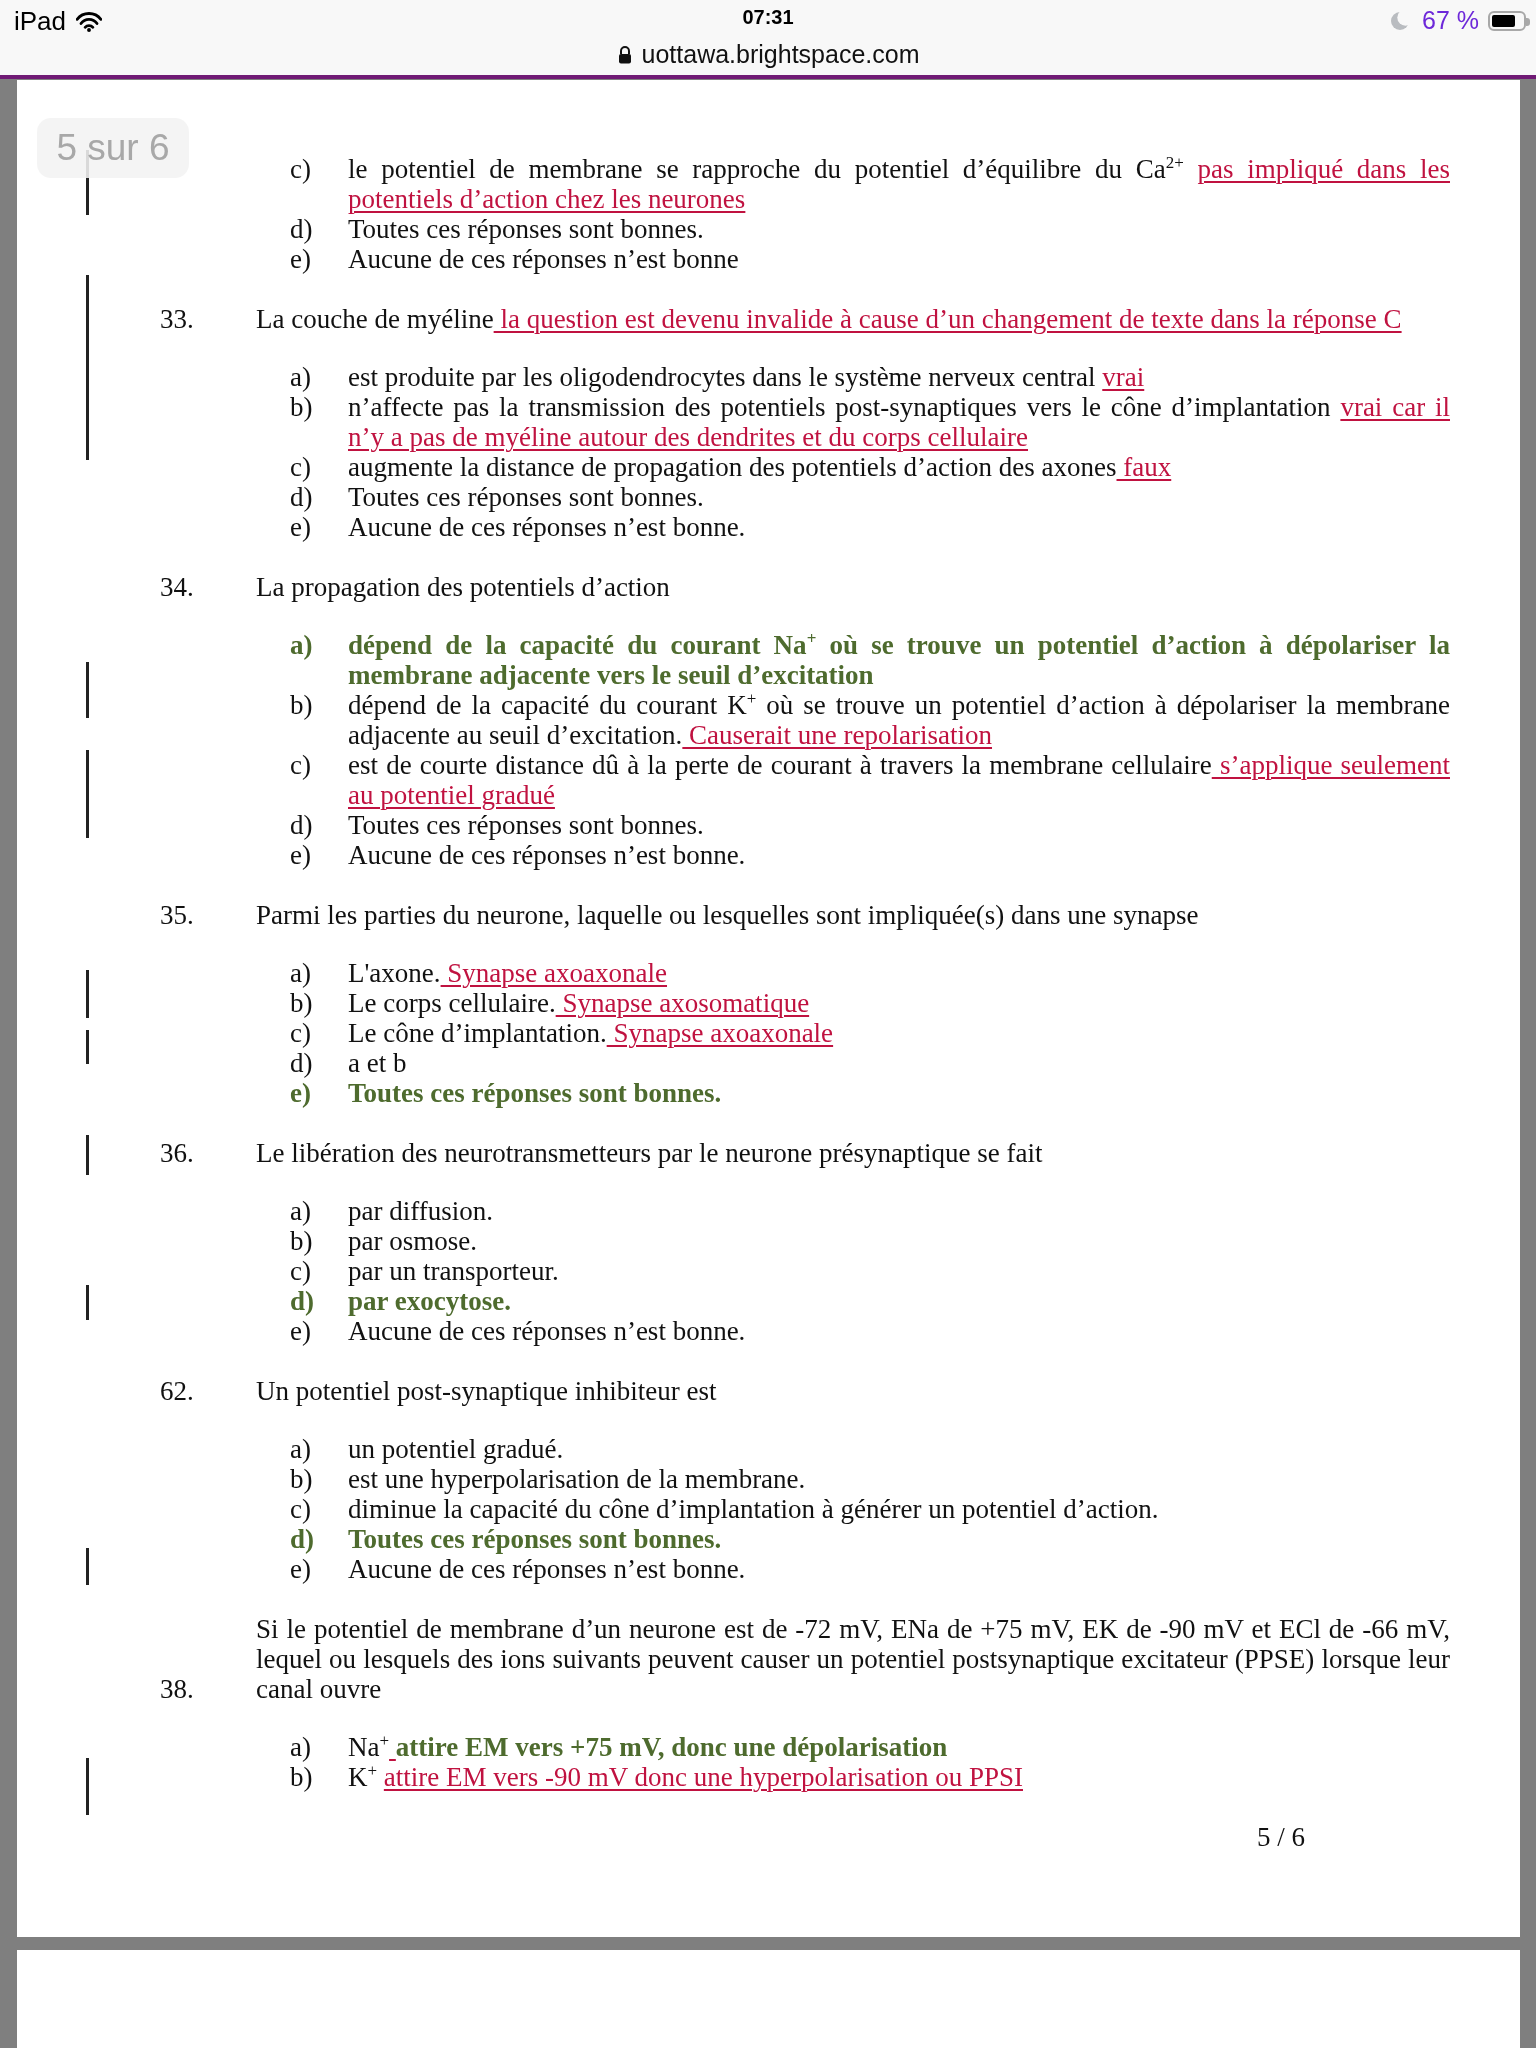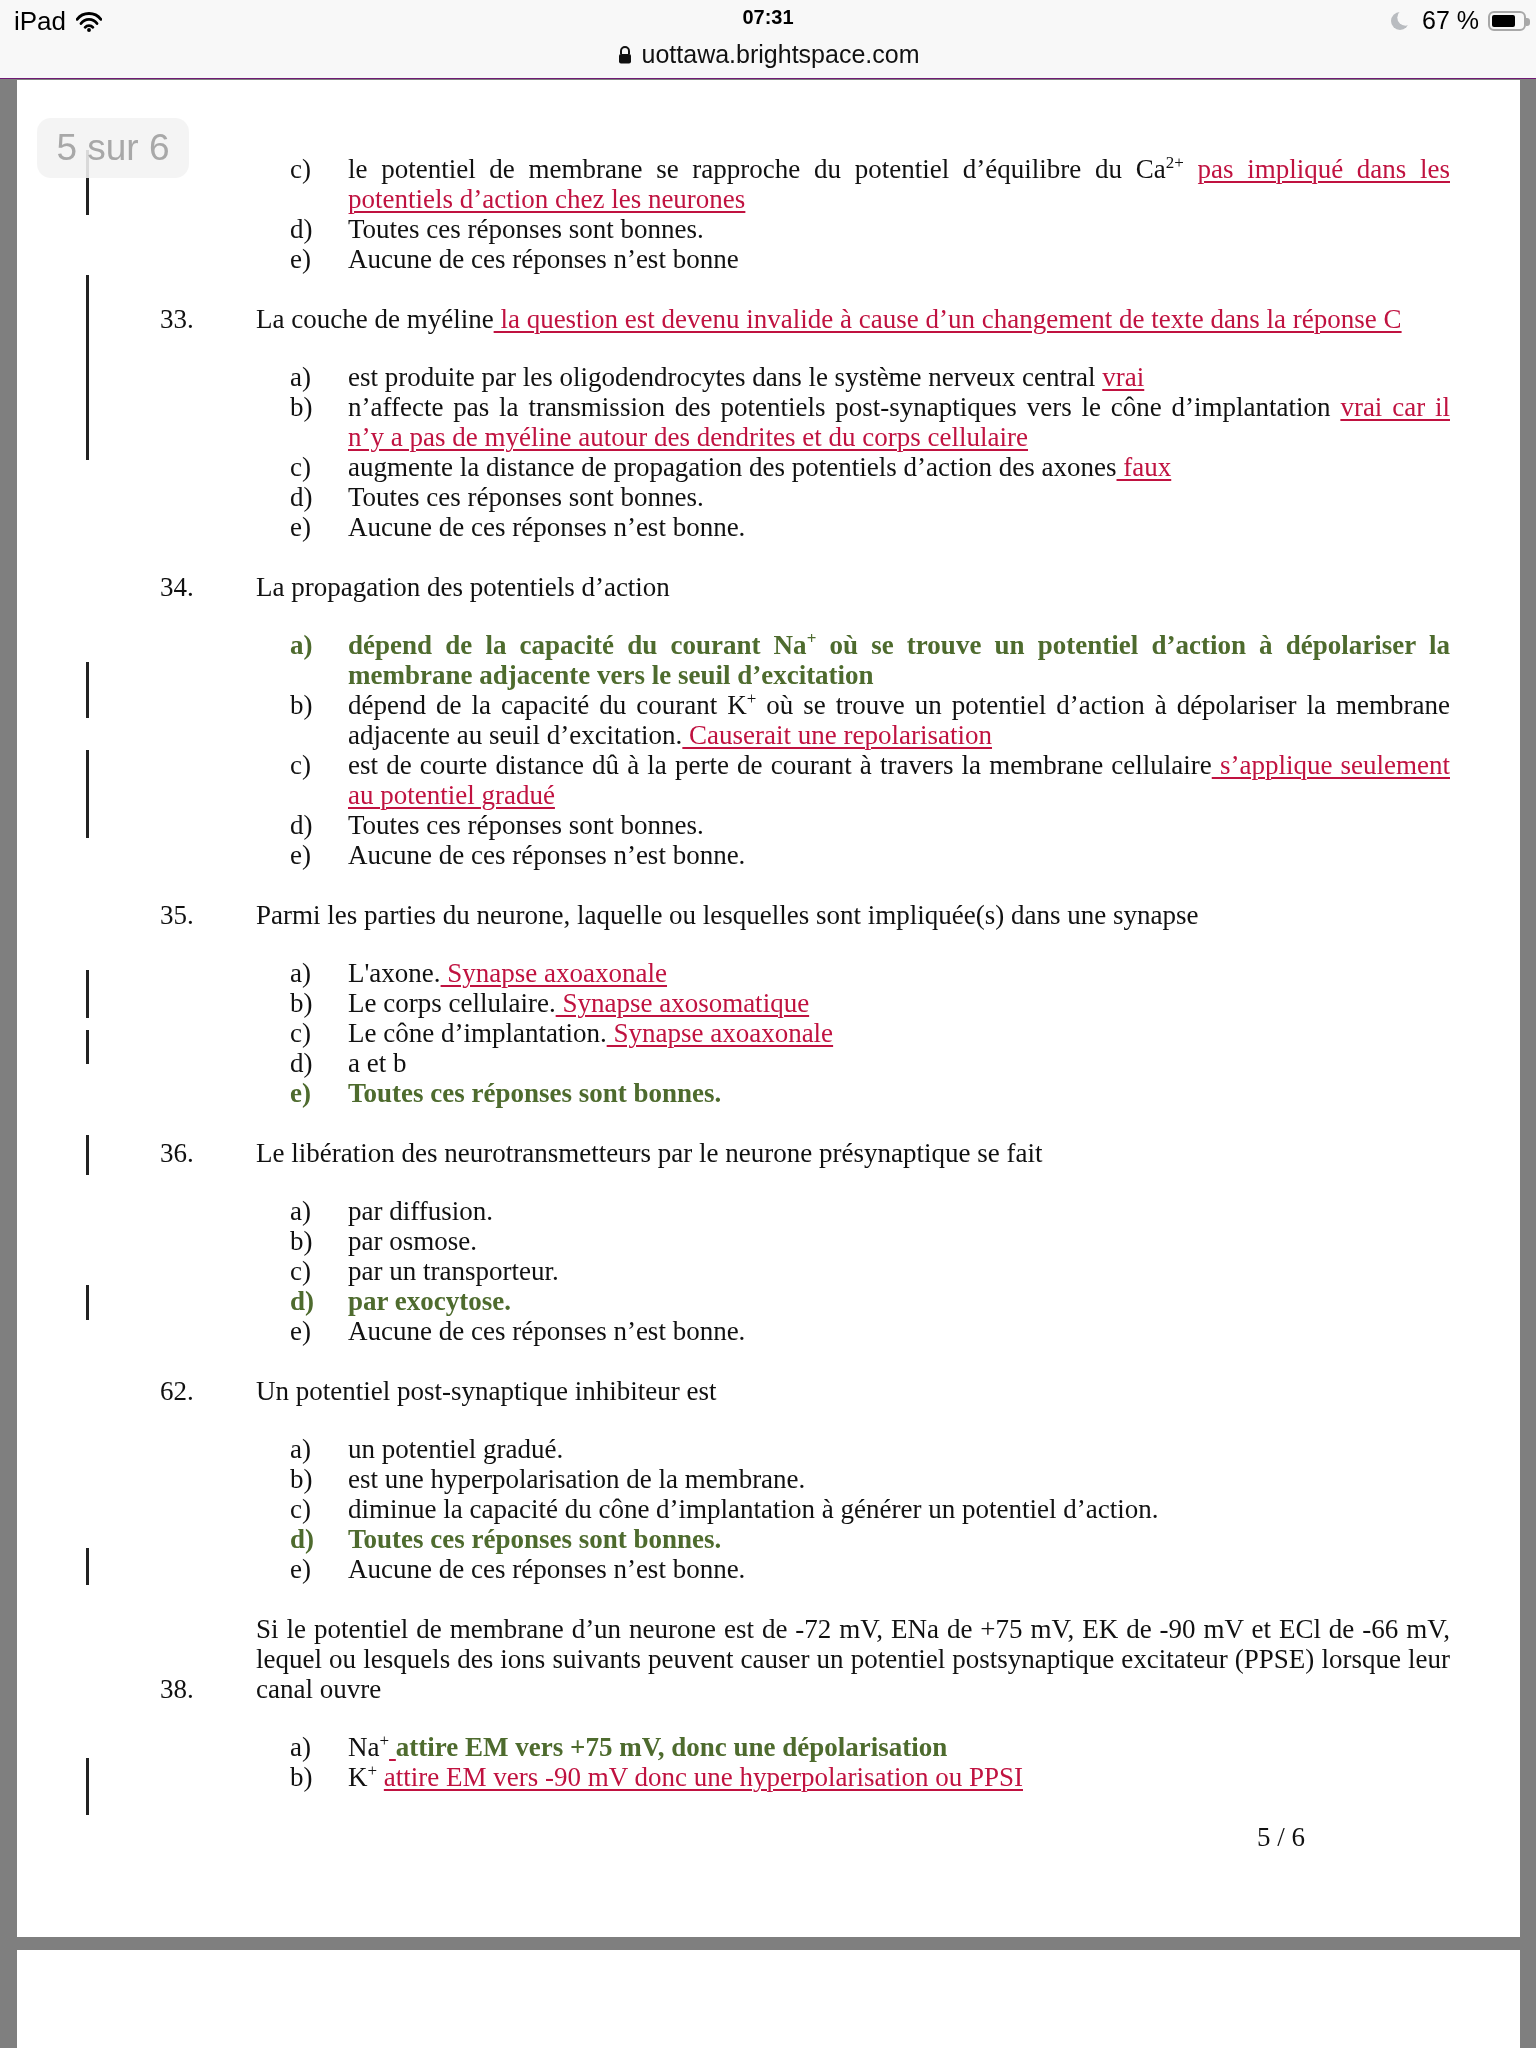--- a/index.html
+++ b/index.html
@@ -4,27 +4,27 @@
 <style>
   html,body{margin:0;padding:0;}
   #screen{
     position:relative;width:1536px;height:2048px;overflow:hidden;
     background:#7f7f7f;
     font-family:"Liberation Sans","DejaVu Sans",sans-serif;
   }
   
   .chrome{
     position:absolute;left:0;top:0;width:1536px;height:79px;
-    background:#f8f8f8;border-bottom:1px solid #701a75;box-sizing:border-box;z-index:30;
+    background:#f8f8f8;border-bottom:4px solid #701a75;box-sizing:border-box;z-index:30;
   }
   .sb-left{position:absolute;left:14px;top:6px;display:flex;align-items:center;gap:10px;}
   .sb-device{font-size:26px;color:#000;}
   .sb-time{position:absolute;left:0;right:0;top:6px;text-align:center;font-size:20px;font-weight:bold;color:#000;}
   .sb-right{position:absolute;right:10px;top:6px;display:flex;align-items:center;gap:9px;}
-  .sb-batt-label{font-size:25px;color:#000000;}
+  .sb-batt-label{font-size:25px;color:#6d28d9;}
   .battery{position:relative;width:38px;height:20px;border:2px solid #a8a8a8;border-radius:6px;box-sizing:border-box;}
   .battery-fill{position:absolute;left:2px;top:2px;bottom:2px;width:67%;background:#000;border-radius:2px;}
   .battery-nub{position:absolute;right:-6px;top:5px;width:4px;height:8px;background:#a8a8a8;border-radius:0 3px 3px 0;}
   .urlrow{position:absolute;left:0;right:0;top:40px;display:flex;justify-content:center;align-items:center;gap:9px;}
   .url-text{font-size:25px;color:#111;}
   
   .viewport{position:absolute;left:0;top:80px;right:0;bottom:0;background:#7f7f7f;padding-left:32px;}
   .doc-page{position:absolute;left:17px;width:1503px;background:#ffffff;}
   #page1{top:0;height:1857px;}
   #page2{top:1870px;height:178px;}

